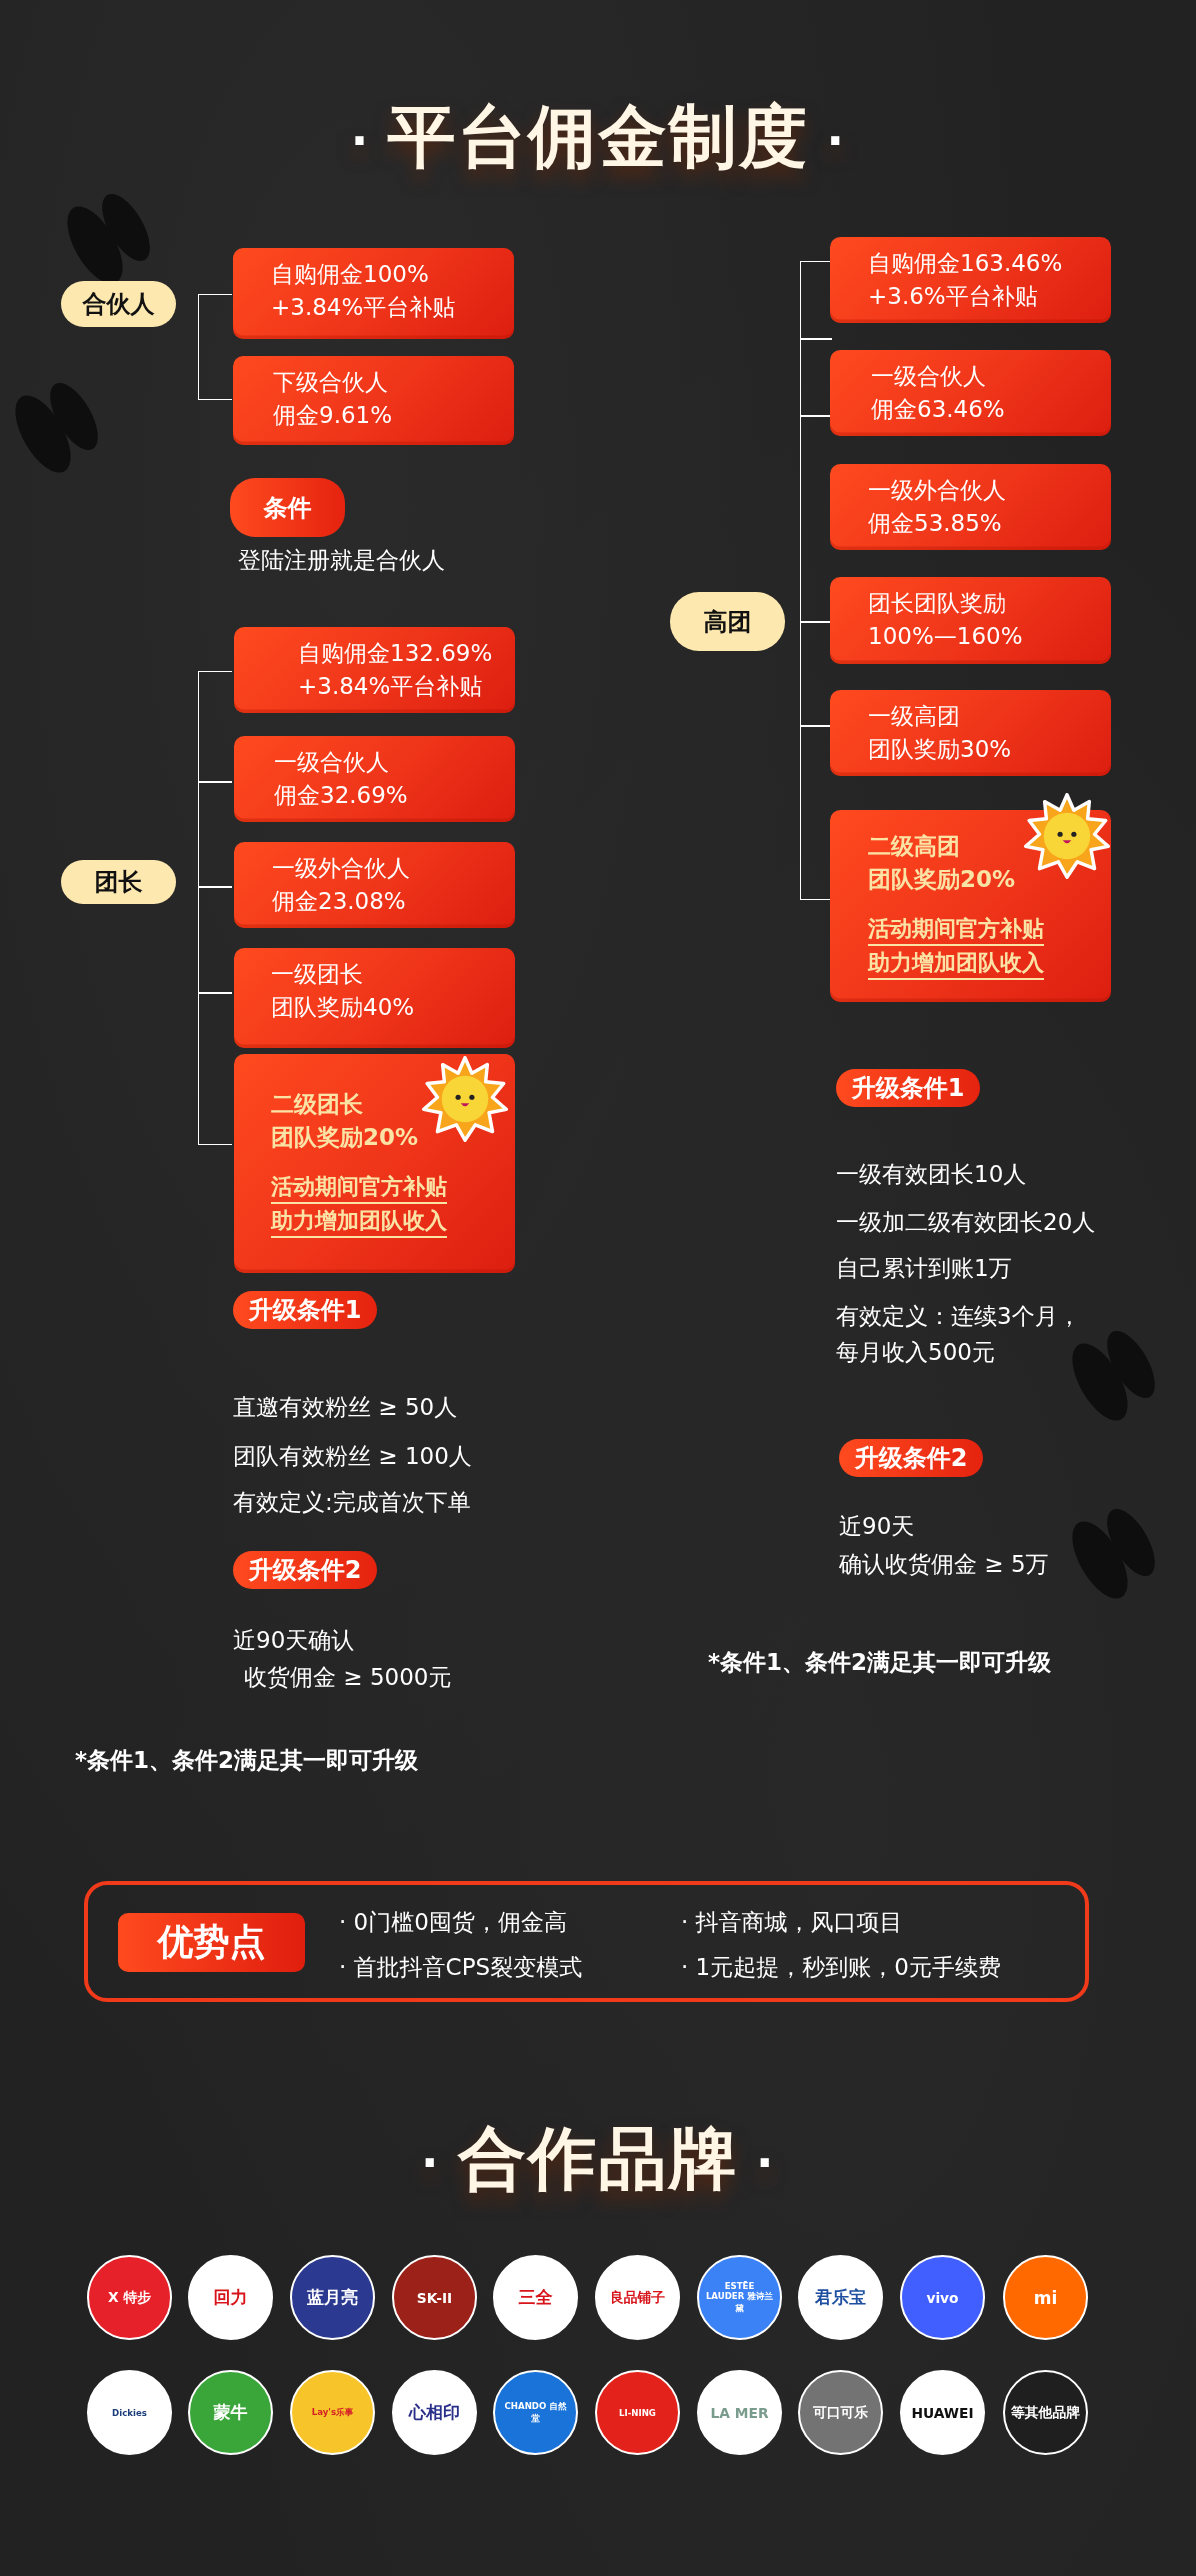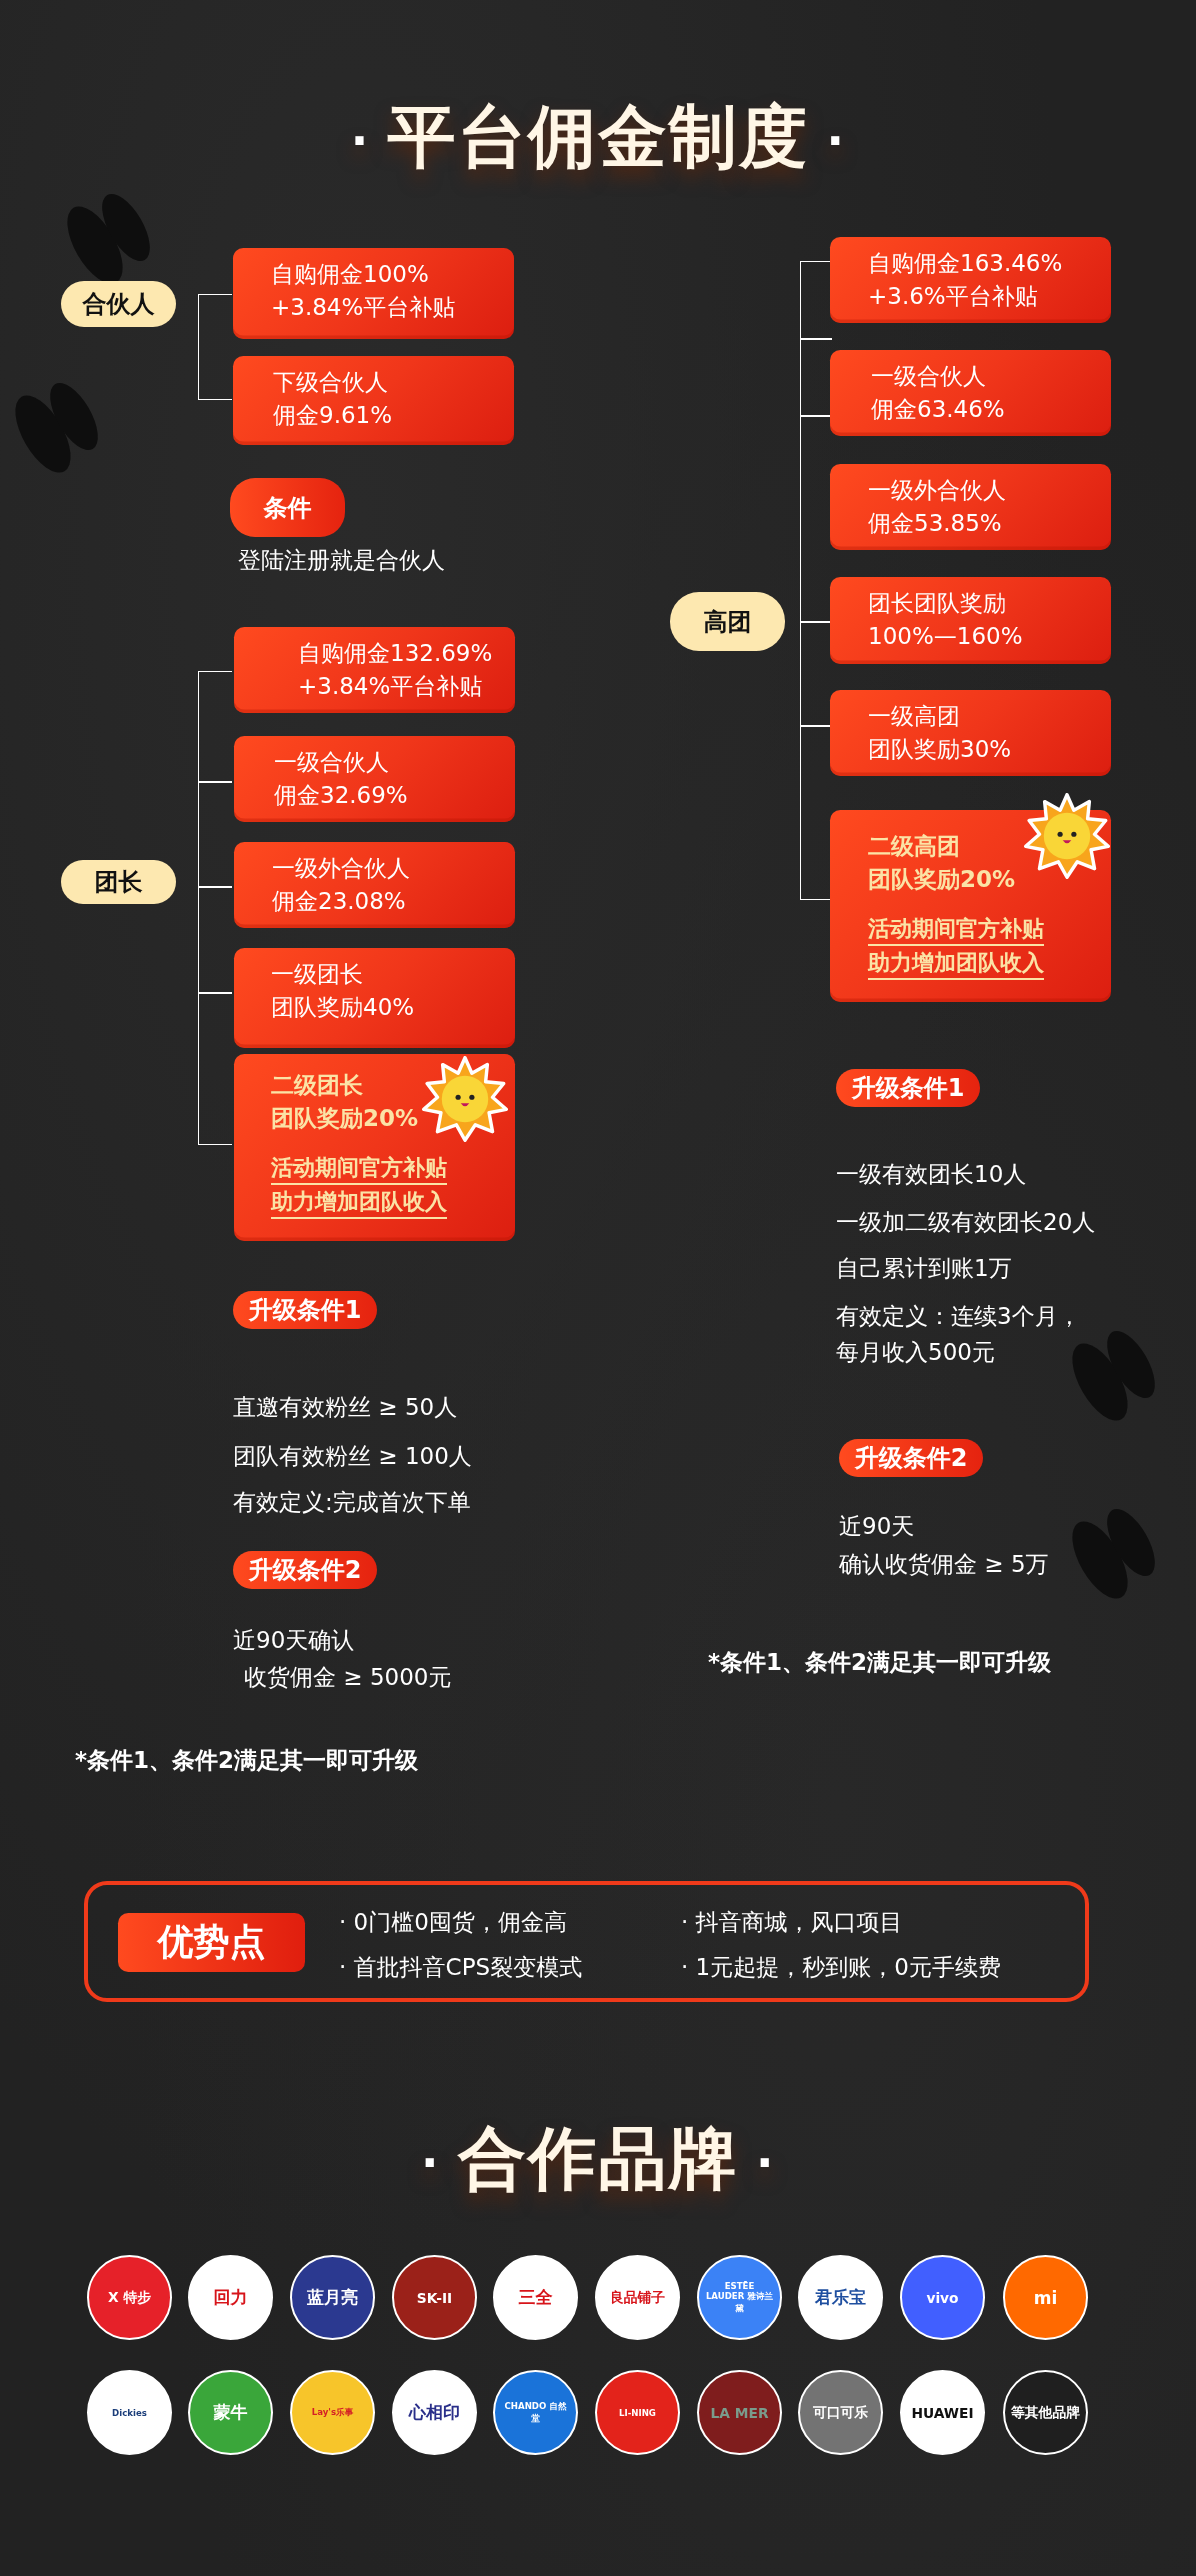--- a/index.html
+++ b/index.html
@@ -142,21 +142,21 @@
   <div>佣金32.69%</div>
 </div>
 <div class="rbox" style="left:234px;top:842px;height:86px;padding-left:38px;">
   <div>一级外合伙人</div>
   <div>佣金23.08%</div>
 </div>
 <div class="rbox" style="left:234px;top:948px;height:100px;padding-left:37px;">
   <div>一级团长</div>
   <div>团队奖励40%</div>
 </div>
-<div class="rbox special" style="left:234px;top:1054px;height:187px;padding-left:37px;padding-top:15px;">
+<div class="rbox special" style="left:234px;top:1054px;height:219px;padding-left:37px;padding-top:34px;">
   <div>二级团长</div>
   <div>团队奖励20%</div>
   <div class="sub">
     <div><span>活动期间官方补贴</span></div>
     <div><span>助力增加团队收入</span></div>
   </div>
 </div>
 <svg class="sun" style="left:422px;top:1056px;" viewBox="0 0 100 100">
   <polygon points="50,2 58,20 76,10 74,30 95,32 82,48 98,62 78,66 82,88 62,80 50,98 40,80 18,88 22,66 2,62 18,48 6,32 26,30 24,10 42,20" fill="#f8a51c" stroke="#ffffff" stroke-width="4" stroke-linejoin="round"></polygon>
   <circle cx="50" cy="50" r="27" fill="#f9d637"></circle>
@@ -251,17 +251,17 @@
 <div class="logo" style="left: 697px; top: 2255px; background: #3b82f6; color: rgb(255, 255, 255); font-size: 8.6px; padding: 0px 5.7px;">ESTĒE LAUDER 雅诗兰黛</div>
 <div class="logo" style="left: 798px; top: 2255px; background: rgb(255, 255, 255); color: rgb(31, 79, 160); font-size: 17px; padding: 0px 5.7px;">君乐宝</div>
 <div class="logo" style="left: 900px; top: 2255px; background: rgb(65, 95, 255); color: rgb(255, 255, 255); font-size: 13.8px; padding: 0px 5.7px;">vivo</div>
 <div class="logo" style="left: 1003px; top: 2255px; background: rgb(255, 105, 0); color: rgb(255, 255, 255); font-size: 17px; padding: 0px 5.7px;">mi</div>
 <div class="logo" style="left: 87px; top: 2370px; background: rgb(255, 255, 255); color: rgb(28, 62, 122); font-size: 8.6px; padding: 0px 5.7px;">Dickies</div>
 <div class="logo" style="left: 188px; top: 2370px; background: rgb(58, 166, 58); color: rgb(255, 255, 255); font-size: 17px; padding: 0px 5.7px;">蒙牛</div>
 <div class="logo" style="left: 290px; top: 2370px; background: rgb(247, 197, 42); color: rgb(212, 31, 38); font-size: 8.6px; padding: 0px 5.7px;">Lay's乐事</div>
 <div class="logo" style="left: 392px; top: 2370px; background: rgb(255, 255, 255); color: rgb(42, 47, 138); font-size: 17px; padding: 0px 5.7px;">心相印</div>
 <div class="logo" style="left: 493px; top: 2370px; background: rgb(26, 115, 217); color: rgb(255, 255, 255); font-size: 8.6px; padding: 0px 5.7px;">CHANDO 自然堂</div>
 <div class="logo" style="left: 595px; top: 2370px; background: rgb(227, 35, 27); color: rgb(255, 255, 255); font-size: 8.6px; padding: 0px 5.7px;">LI-NING</div>
-<div class="logo" style="left: 697px; top: 2370px; background: #7f1d1d; color: rgb(122, 156, 140); font-size: 13.8px; padding: 0px 5.7px;">LA MER</div>
+<div class="logo" style="left: 697px; top: 2370px; background: #ffffff; color: rgb(122, 156, 140); font-size: 13.8px; padding: 0px 5.7px;">LA MER</div>
 <div class="logo" style="left: 798px; top: 2370px; background: #737373; color: rgb(255, 255, 255); font-size: 13.8px; padding: 0px 5.7px;">可口可乐</div>
 <div class="logo" style="left: 900px; top: 2370px; background: rgb(255, 255, 255); color: rgb(17, 17, 17); font-size: 13.8px; padding: 0px 5.7px;">HUAWEI</div>
 <div class="logo" style="left: 1003px; top: 2370px; background: rgb(31, 31, 31); color: rgb(255, 255, 255); font-size: 13.8px; padding: 0px 5.7px;">等其他品牌</div>
 
 
 </body></html>

